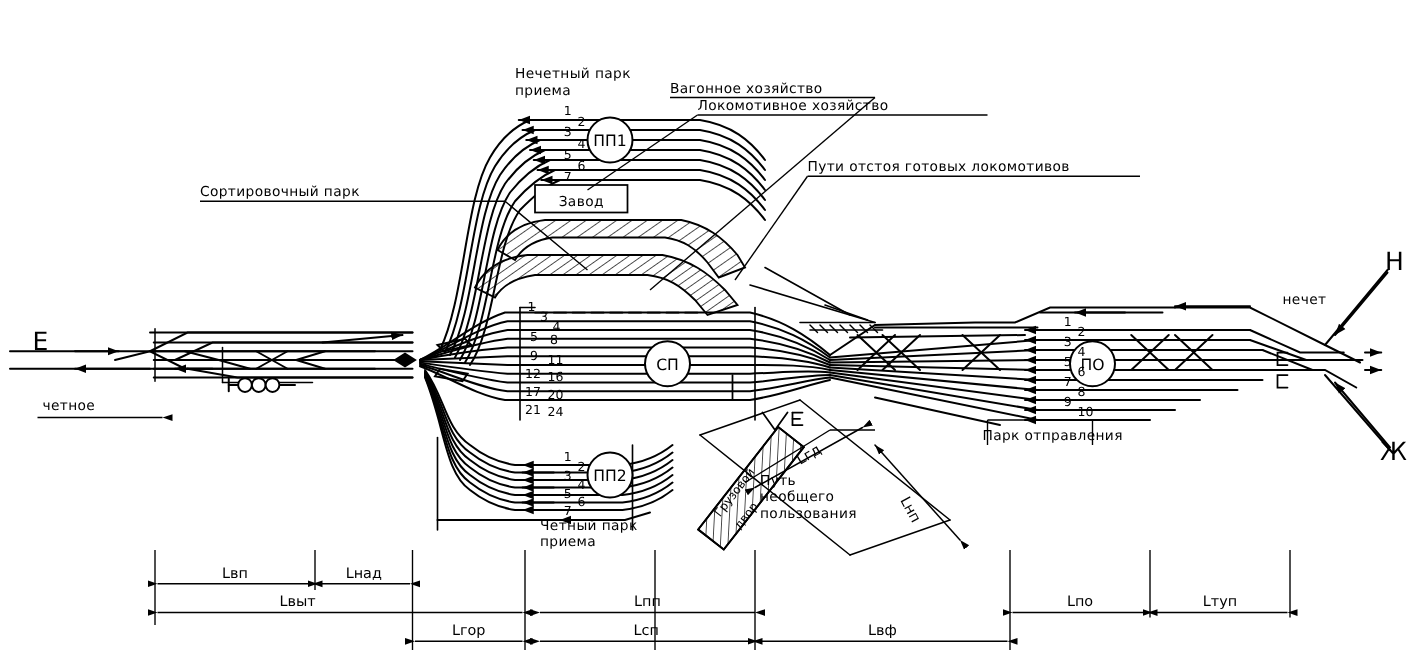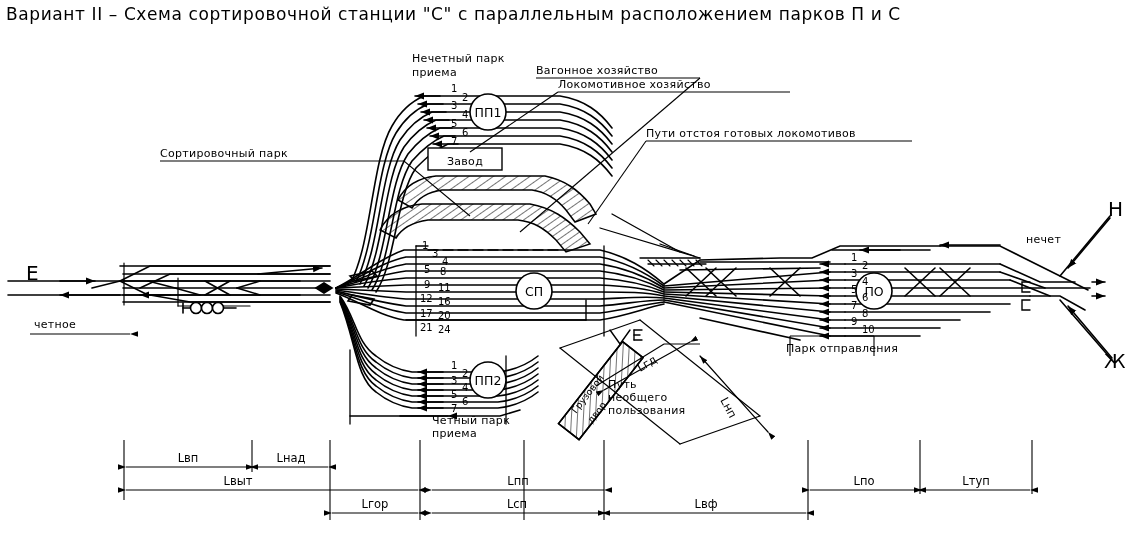--- a/index.html
+++ b/index.html
@@ -63,21 +63,20 @@
     font-family: "DejaVu Sans", sans-serif;
     font-size: 11.5px;
     fill: #000;
   }
 </style>
 </head>
 <body>
 
 <div id="root">
 
-  <div id="title">Вариант II – Схема сортировочной станции "С" с параллельным расположением парков П и С</div>
 
   <svg class="sheet" viewBox="0 0 1136 536">
 
     <defs>
       <marker id="arrL" markerWidth="10" markerHeight="8" refX="9" refY="4" orient="auto" markerUnits="userSpaceOnUse">
         <path d="M9,4 L0,0.6 L0,7.4 Z" fill="#000"></path>
       </marker>
       <marker id="arrR" markerWidth="10" markerHeight="8" refX="1" refY="4" orient="auto" markerUnits="userSpaceOnUse">
         <path d="M1,4 L10,0.6 L10,7.4 Z" fill="#000"></path>
       </marker>

